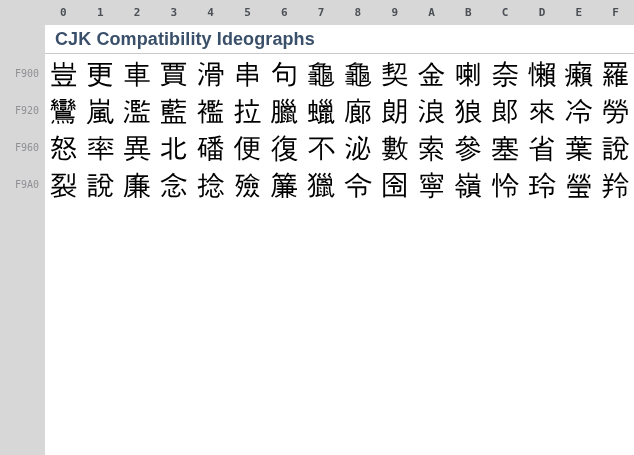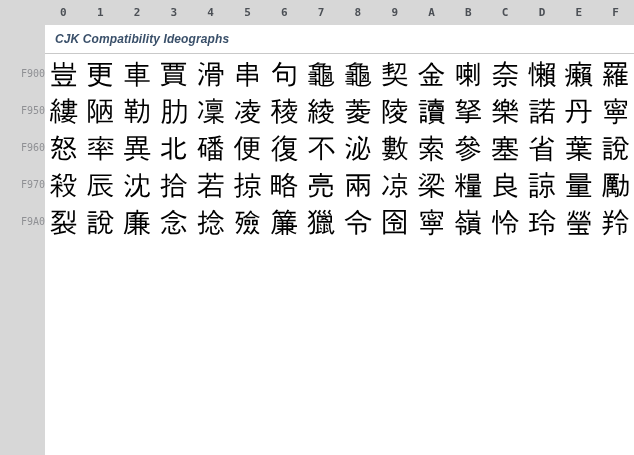--- a/index.html
+++ b/index.html
@@ -44,40 +44,40 @@
     position: absolute;
     left: 45px; top: 25px;
     width: 589px; height: 29px;
     background: #ffffff;
     border-bottom: 1px solid #c9c9c9;
     display: flex;
     align-items: center;
     padding-left: 10px;
   }
   .block-title {
-    font-size: 12px;
+    font-size: 18px;
     font-weight: bold;
     color: #3a506a;
     letter-spacing: 0.1px;
-    font-style: italic;
   }
   
   .char-grid {
     position: absolute;
     left: 0; top: 55px;
     width: 634px;
   }
   .char-row {
     display: grid;
     grid-template-columns: 45px repeat(16, 1fr);
     height: 37px;
     align-items: center;
   }
   .row-label {
     text-align: right;
+    padding-right: 6px;
     font-family: "DejaVu Sans Mono", monospace;
     font-size: 10px;
     color: #8f9094;
   }
   .char-cell {
     text-align: center;
     font-family: "DejaVu Sans", sans-serif;
     font-size: 28px;
     line-height: 37px;
     color: #000000;
@@ -131,37 +131,37 @@
         <div class="char-cell">龜</div>
         <div class="char-cell">契</div>
         <div class="char-cell">金</div>
         <div class="char-cell">喇</div>
         <div class="char-cell">奈</div>
         <div class="char-cell">懶</div>
         <div class="char-cell">癩</div>
         <div class="char-cell">羅</div>
       </div>
       <div class="char-row">
-        <div class="row-label">F950</div>
-        <div class="char-cell">縷</div>
-        <div class="char-cell">陋</div>
-        <div class="char-cell">勒</div>
-        <div class="char-cell">肋</div>
-        <div class="char-cell">凜</div>
-        <div class="char-cell">凌</div>
-        <div class="char-cell">稜</div>
-        <div class="char-cell">綾</div>
-        <div class="char-cell">菱</div>
-        <div class="char-cell">陵</div>
-        <div class="char-cell">讀</div>
-        <div class="char-cell">拏</div>
-        <div class="char-cell">樂</div>
-        <div class="char-cell">諾</div>
-        <div class="char-cell">丹</div>
-        <div class="char-cell">寧</div>
+        <div class="row-label">F920</div>
+        <div class="char-cell">鸞</div>
+        <div class="char-cell">嵐</div>
+        <div class="char-cell">濫</div>
+        <div class="char-cell">藍</div>
+        <div class="char-cell">襤</div>
+        <div class="char-cell">拉</div>
+        <div class="char-cell">臘</div>
+        <div class="char-cell">蠟</div>
+        <div class="char-cell">廊</div>
+        <div class="char-cell">朗</div>
+        <div class="char-cell">浪</div>
+        <div class="char-cell">狼</div>
+        <div class="char-cell">郎</div>
+        <div class="char-cell">來</div>
+        <div class="char-cell">冷</div>
+        <div class="char-cell">勞</div>
       </div>
       <div class="char-row">
         <div class="row-label">F960</div>
         <div class="char-cell">怒</div>
         <div class="char-cell">率</div>
         <div class="char-cell">異</div>
         <div class="char-cell">北</div>
         <div class="char-cell">磻</div>
         <div class="char-cell">便</div>
         <div class="char-cell">復</div>
@@ -169,39 +169,20 @@
         <div class="char-cell">泌</div>
         <div class="char-cell">數</div>
         <div class="char-cell">索</div>
         <div class="char-cell">參</div>
         <div class="char-cell">塞</div>
         <div class="char-cell">省</div>
         <div class="char-cell">葉</div>
         <div class="char-cell">說</div>
       </div>
       <div class="char-row">
-        <div class="row-label">F970</div>
-        <div class="char-cell">殺</div>
-        <div class="char-cell">辰</div>
-        <div class="char-cell">沈</div>
-        <div class="char-cell">拾</div>
-        <div class="char-cell">若</div>
-        <div class="char-cell">掠</div>
-        <div class="char-cell">略</div>
-        <div class="char-cell">亮</div>
-        <div class="char-cell">兩</div>
-        <div class="char-cell">凉</div>
-        <div class="char-cell">梁</div>
-        <div class="char-cell">糧</div>
-        <div class="char-cell">良</div>
-        <div class="char-cell">諒</div>
-        <div class="char-cell">量</div>
-        <div class="char-cell">勵</div>
-      </div>
-      <div class="char-row">
         <div class="row-label">F9A0</div>
         <div class="char-cell">裂</div>
         <div class="char-cell">說</div>
         <div class="char-cell">廉</div>
         <div class="char-cell">念</div>
         <div class="char-cell">捻</div>
         <div class="char-cell">殮</div>
         <div class="char-cell">簾</div>
         <div class="char-cell">獵</div>
         <div class="char-cell">令</div>

